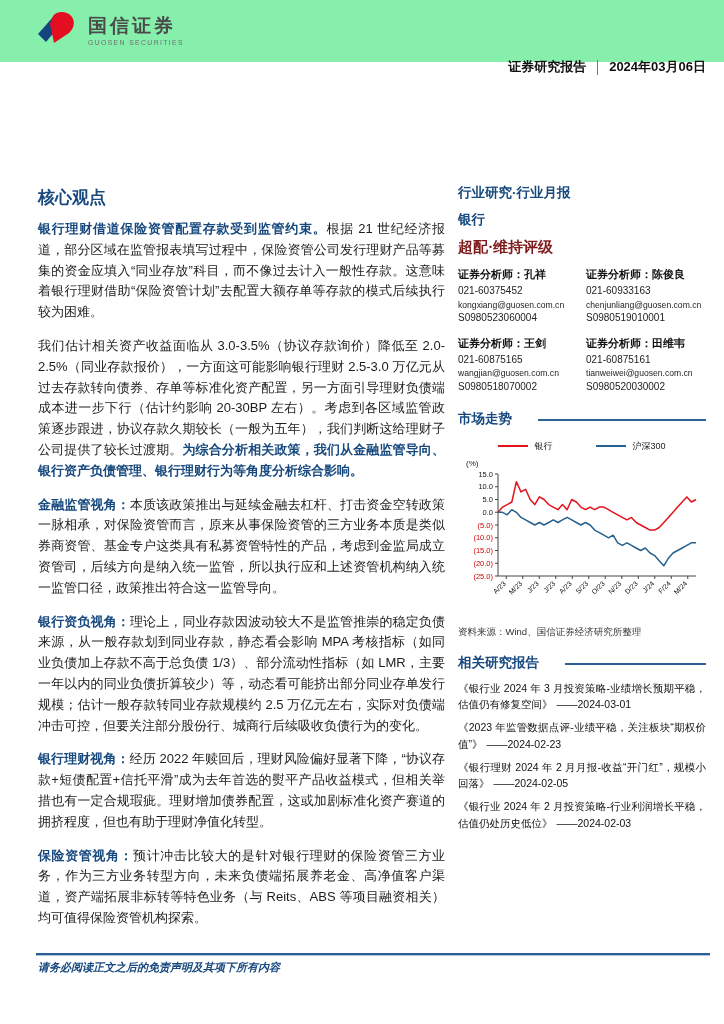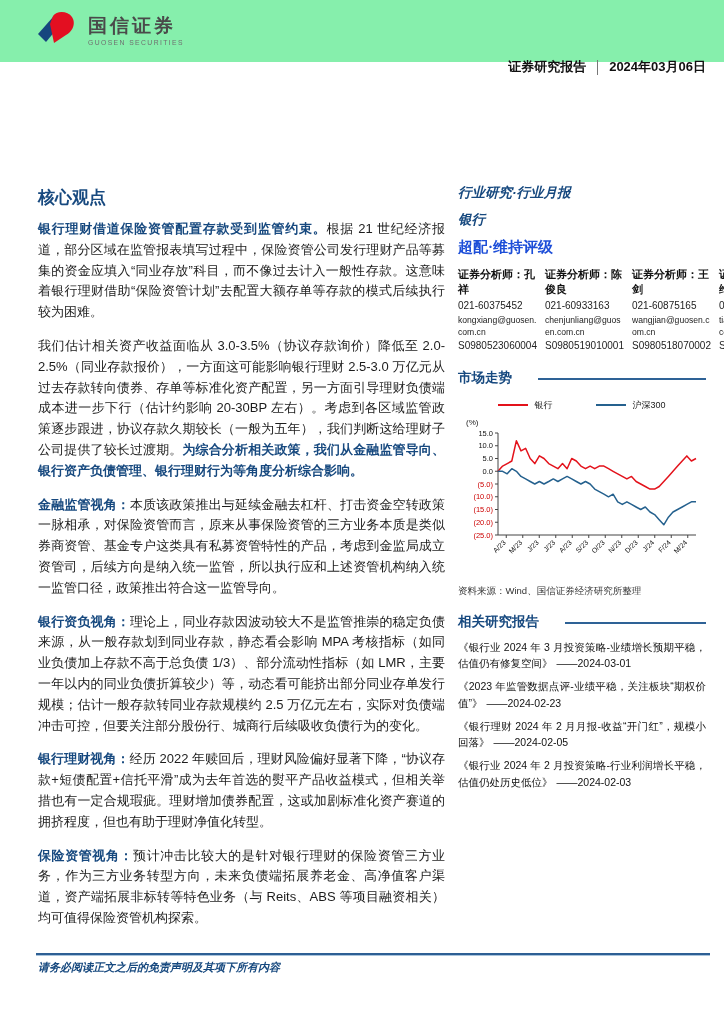--- a/index.html
+++ b/index.html
@@ -27,23 +27,23 @@
 
   
   .main{position:absolute;top:176px;left:0;right:0;bottom:72px;}
   .left-col{position:absolute;left:38px;top:8px;width:407px;}
   .right-col{position:absolute;left:458px;top:8px;width:248px;}
 
   .core-heading{font-size:17px;font-weight:bold;color:#17497f;margin:2px 0 10px 0;}
   .para{font-size:13px;line-height:1.6;text-align:justify;margin:0 0 13px 0;color:#1c1c1c;}
   .lead{font-weight:bold;color:#17497f;font-style:normal;}
 
-  .kicker,.industry{font-size:13.5px;font-weight:bold;color:#17497f;margin:0 0 9px 0;font-style:italic;}
-  .rating{font-size:15px;font-weight:bold;color:#1d4ed8;margin:2px 0 10px 0;font-family:Liberation Serif, serif;}
-  .analysts{display:grid;grid-template-columns:1fr 1fr 1fr 1fr;column-gap:8px;row-gap:10px;}
+  .kicker,.industry{font-size:13.5px;font-weight:bold;color:#17497f;margin:0 0 9px 0;}
+  .rating{font-size:15px;font-weight:bold;color:#7f1d1d;margin:2px 0 10px 0;font-family:Liberation Serif, serif;}
+  .analysts{display:grid;grid-template-columns:1fr 1fr;column-gap:8px;row-gap:10px;}
   .analyst .a-title{font-size:11px;font-weight:bold;color:#111;margin-bottom:2px;}
   .analyst .a-line{font-size:10px;color:#222;line-height:1.45;}
   .analyst .a-email{font-size:8.6px;color:#222;line-height:1.5;word-break:break-all;}
 
   .rule-heading{display:flex;align-items:baseline;margin:15px 0 8px 0;gap:20px;}
   .rule-heading .rh-text{font-size:13.5px;font-weight:bold;color:#17497f;white-space:nowrap;}
   .rule-heading .rh-line{flex:1;border-bottom:2px solid #2e6296;margin-left:6px;transform:translateY(-2px);}
 
   .legend-row{display:flex;justify-content:center;gap:44px;margin:12px 0 2px 0;}
   .legend-item{display:flex;align-items:center;gap:6px;}

